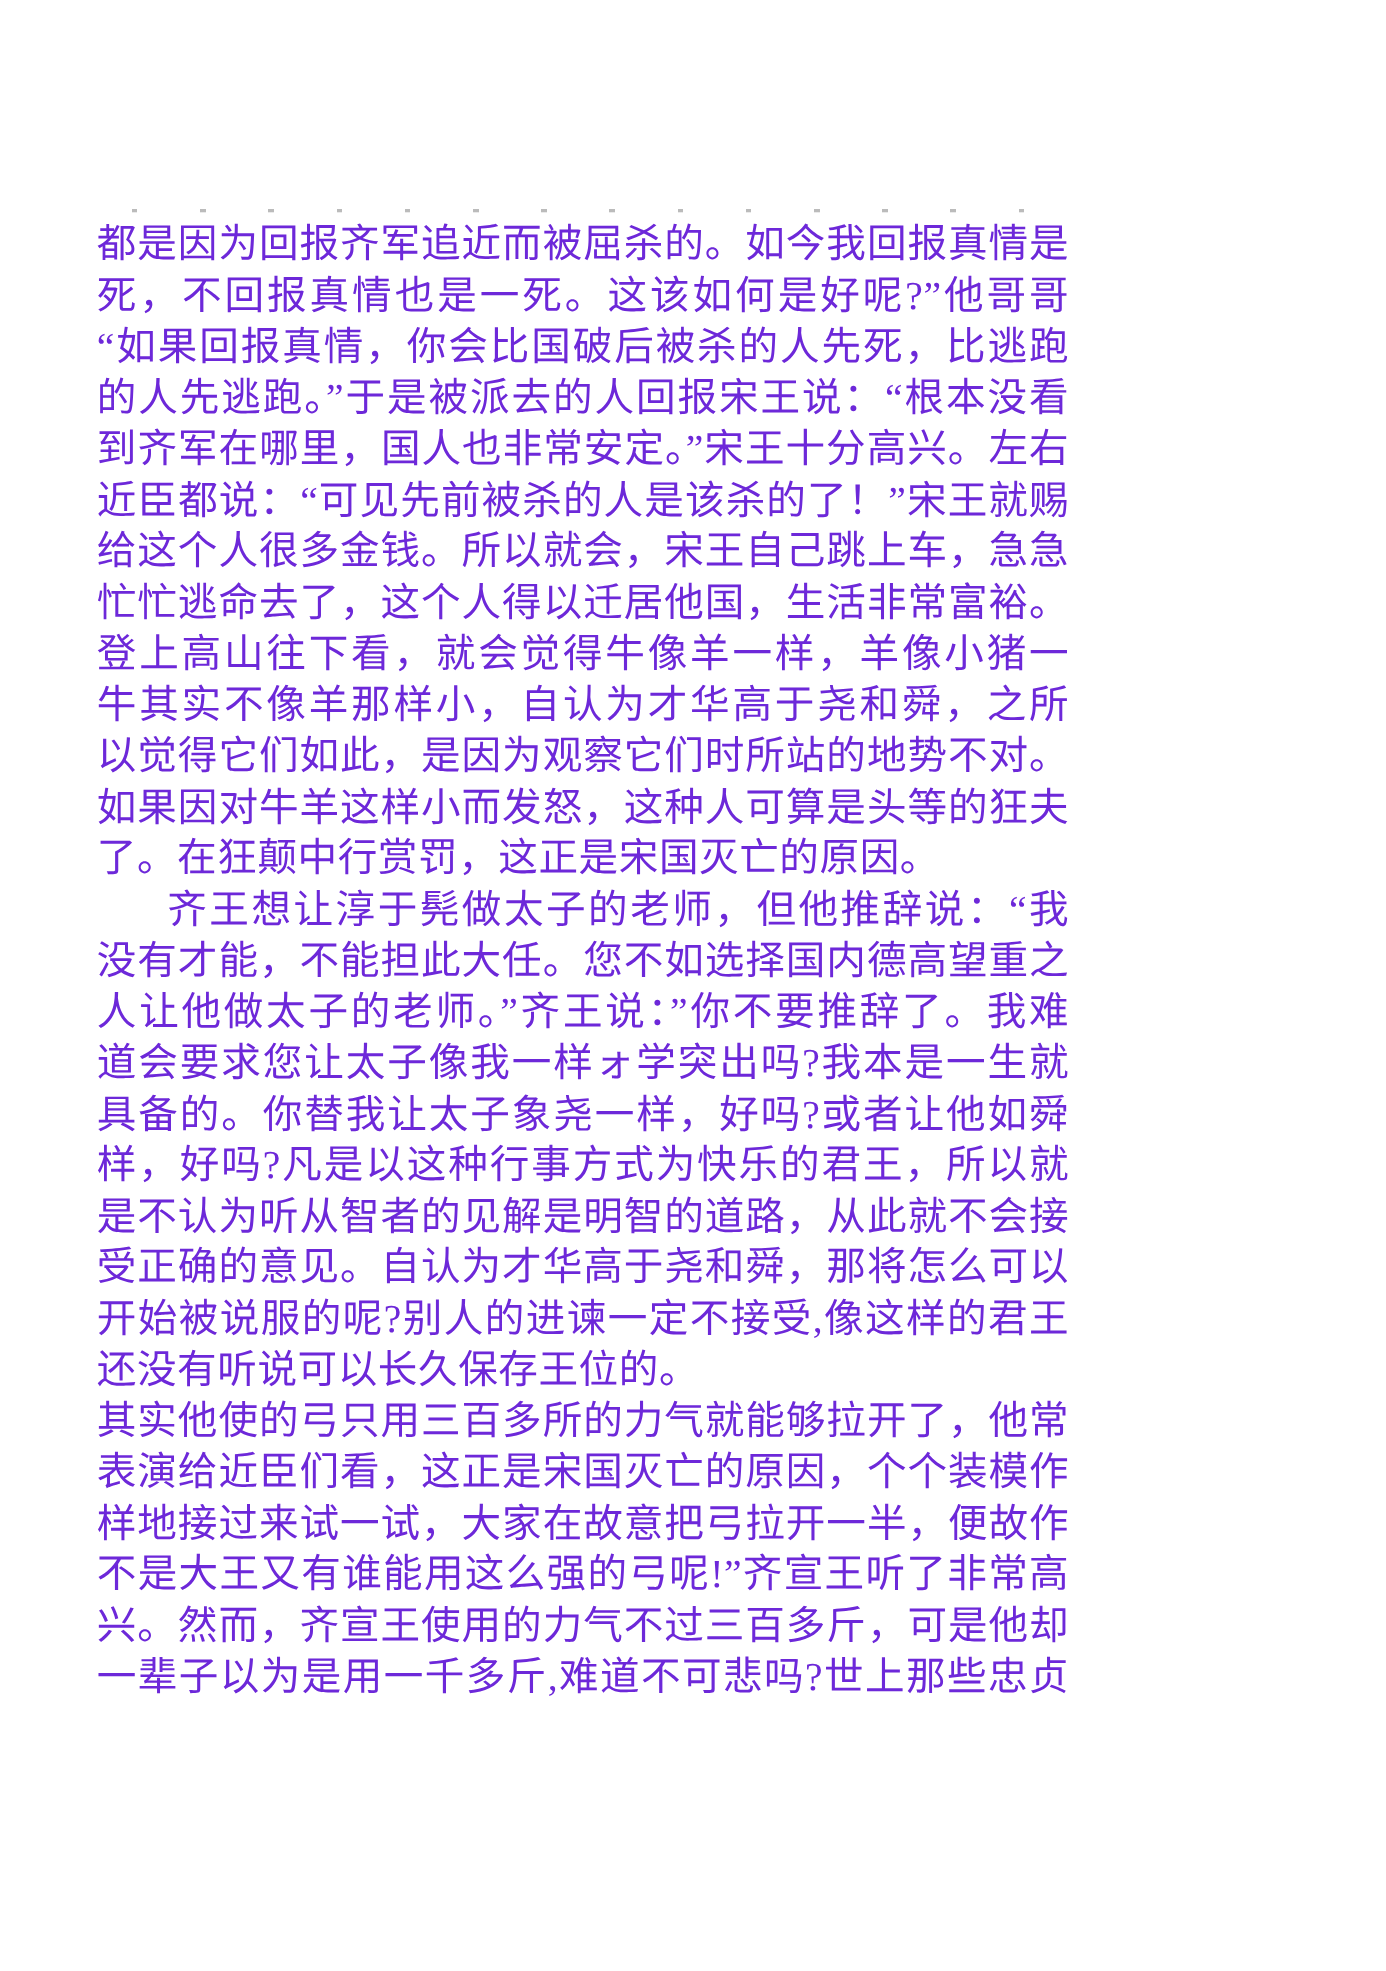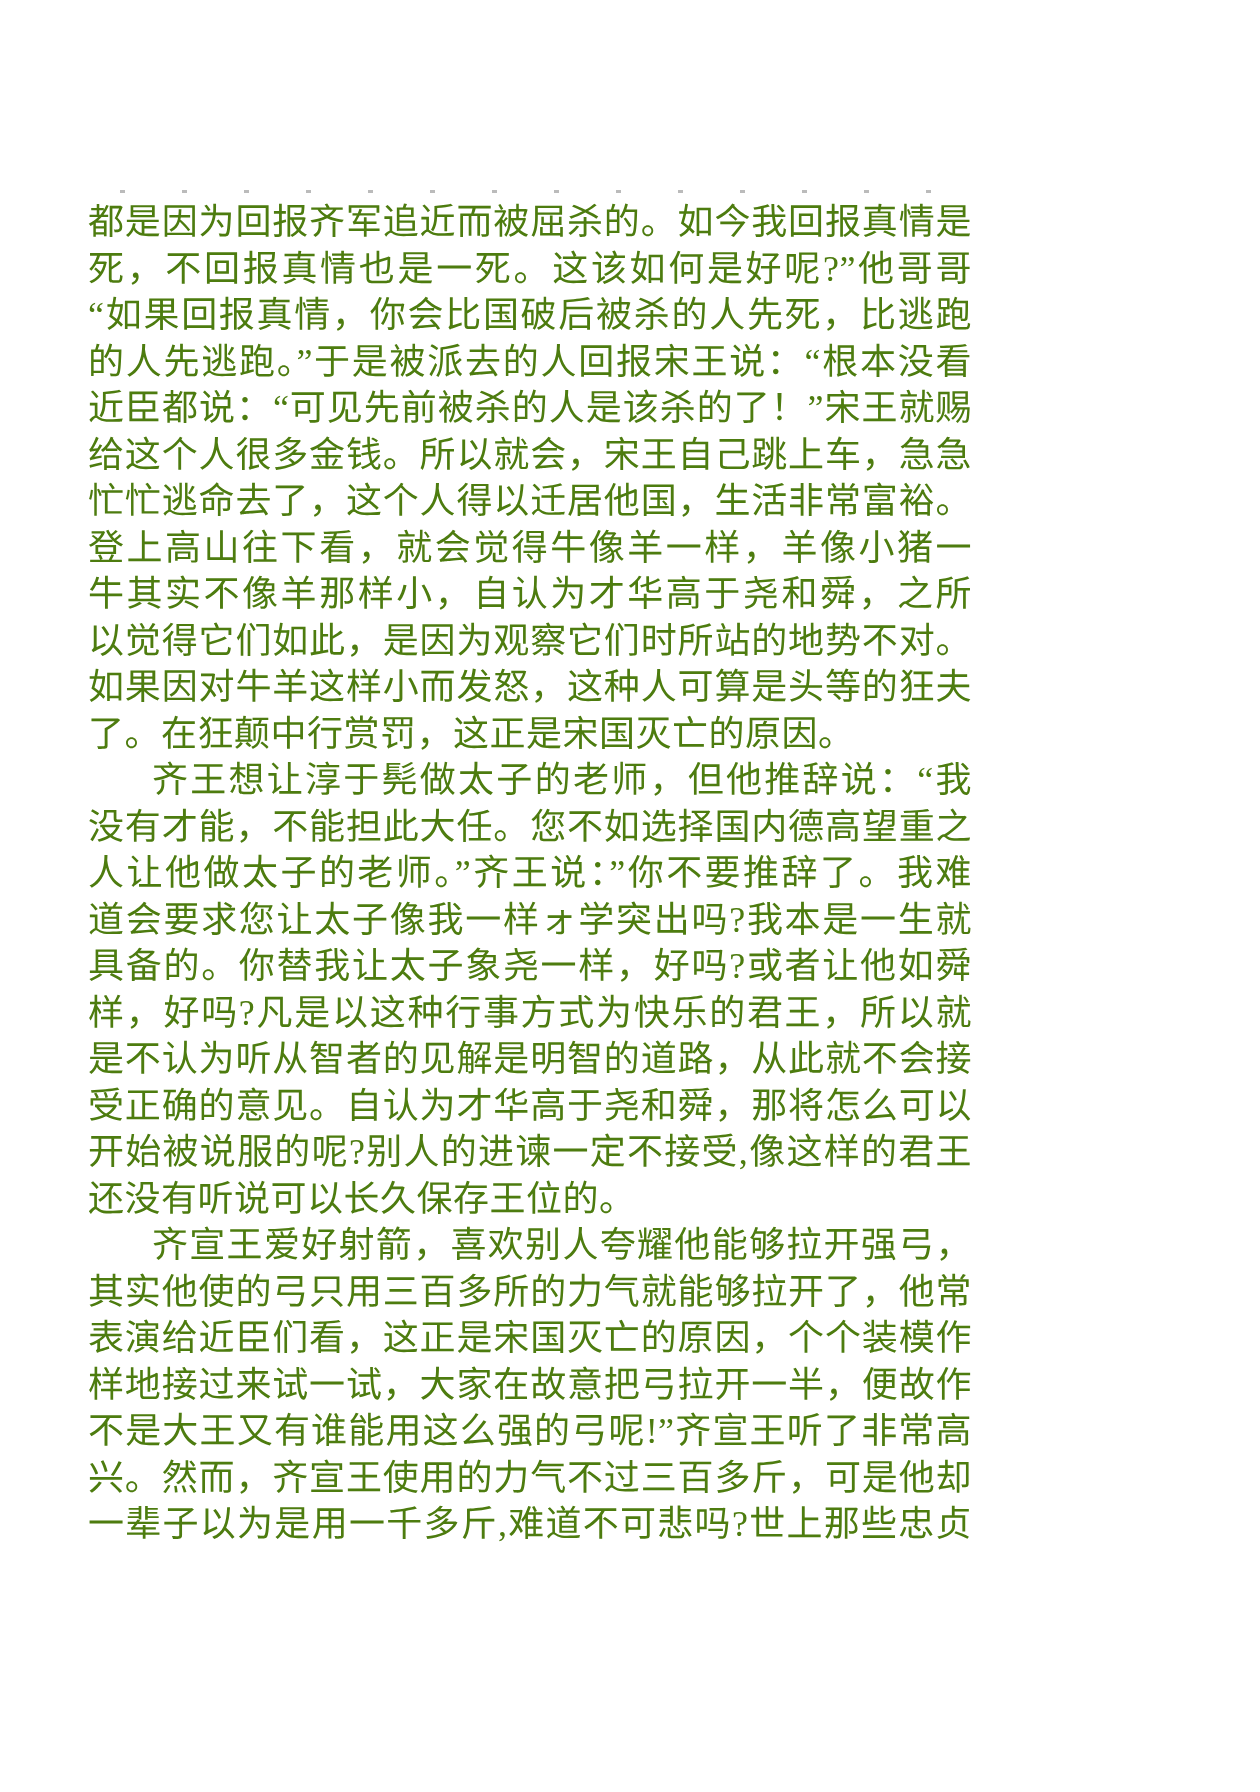--- a/index.html
+++ b/index.html
@@ -18,21 +18,21 @@
   .text-block {
     position: absolute;
     left: 88px;
     top: 199px;
     width: 884px;
   }
   .line {
     font-size: 36px;
     line-height: 46.5px;
     height: 46.5px;
-    color: #4d7c0f;
+    color: #6d28d9;
     white-space: normal;
     text-align: justify;
     letter-spacing: 0.5px;
     overflow: hidden;
   }
   .line.fill {
     text-align-last: justify;
   }
   .line.indent {
     text-indent: 64px;
@@ -54,39 +54,39 @@
 </head>
 <body>
 
 <div class="page">
   <div class="scan-artifact"></div>
   <div class="text-block" style="color: rgb(20, 20, 20);">
       <div class="line fill">都是因为回报齐军追近而被屈杀的。如今我回报真情是</div>
       <div class="line fill">死，不回报真情也是一死。这该如何是好呢?”他哥哥说：</div>
       <div class="line fill">“如果回报真情，你会比国破后被杀的人先死，比逃跑</div>
       <div class="line fill">的人先逃跑。”于是被派去的人回报宋王说：“根本没看</div>
+      <div class="line fill">到齐军在哪里，国人也非常安定。”宋王十分高兴。左右</div>
       <div class="line fill">近臣都说：“可见先前被杀的人是该杀的了！”宋王就赐</div>
       <div class="line fill">给这个人很多金钱。所以就会，宋王自己跳上车，急急</div>
       <div class="line fill">忙忙逃命去了，这个人得以迁居他国，生活非常富裕。</div>
       <div class="line fill">登上高山往下看，就会觉得牛像羊一样，羊像小猪一样。</div>
       <div class="line fill">牛其实不像羊那样小，自认为才华高于尧和舜，之所</div>
       <div class="line fill">以觉得它们如此，是因为观察它们时所站的地势不对。</div>
       <div class="line fill">如果因对牛羊这样小而发怒，这种人可算是头等的狂夫</div>
       <div class="line">了。在狂颠中行赏罚，这正是宋国灭亡的原因。</div>
       <div class="line indent fill">齐王想让淳于髡做太子的老师，但他推辞说：“我</div>
       <div class="line fill">没有才能，不能担此大任。您不如选择国内德高望重之</div>
       <div class="line fill">人让他做太子的老师。”齐王说：”你不要推辞了。我难</div>
       <div class="line fill">道会要求您让太子像我一样ォ学突出吗?我本是一生就</div>
       <div class="line fill">具备的。你替我让太子象尧一样，好吗?或者让他如舜一</div>
       <div class="line fill">样，好吗?凡是以这种行事方式为快乐的君王，所以就会</div>
       <div class="line fill">是不认为听从智者的见解是明智的道路，从此就不会接</div>
       <div class="line fill">受正确的意见。自认为才华高于尧和舜，那将怎么可以</div>
       <div class="line fill">开始被说服的呢?别人的进谏一定不接受,像这样的君王</div>
       <div class="line">还没有听说可以长久保存王位的。</div>
-      <div class="line indent fill">齐宣王爱好射箭，喜欢别人夸耀他能够拉开强弓，</div>
       <div class="line fill">其实他使的弓只用三百多所的力气就能够拉开了，他常</div>
       <div class="line fill">表演给近臣们看，这正是宋国灭亡的原因，个个装模作</div>
       <div class="line fill">样地接过来试一试，大家在故意把弓拉开一半，便故作</div>
       <div class="line fill">不是大王又有谁能用这么强的弓呢!”齐宣王听了非常高</div>
       <div class="line fill">兴。然而，齐宣王使用的力气不过三百多斤，可是他却</div>
       <div class="line fill">一辈子以为是用一千多斤,难道不可悲吗?世上那些忠贞</div>
     </div>
 </div>
 
 </body></html>

